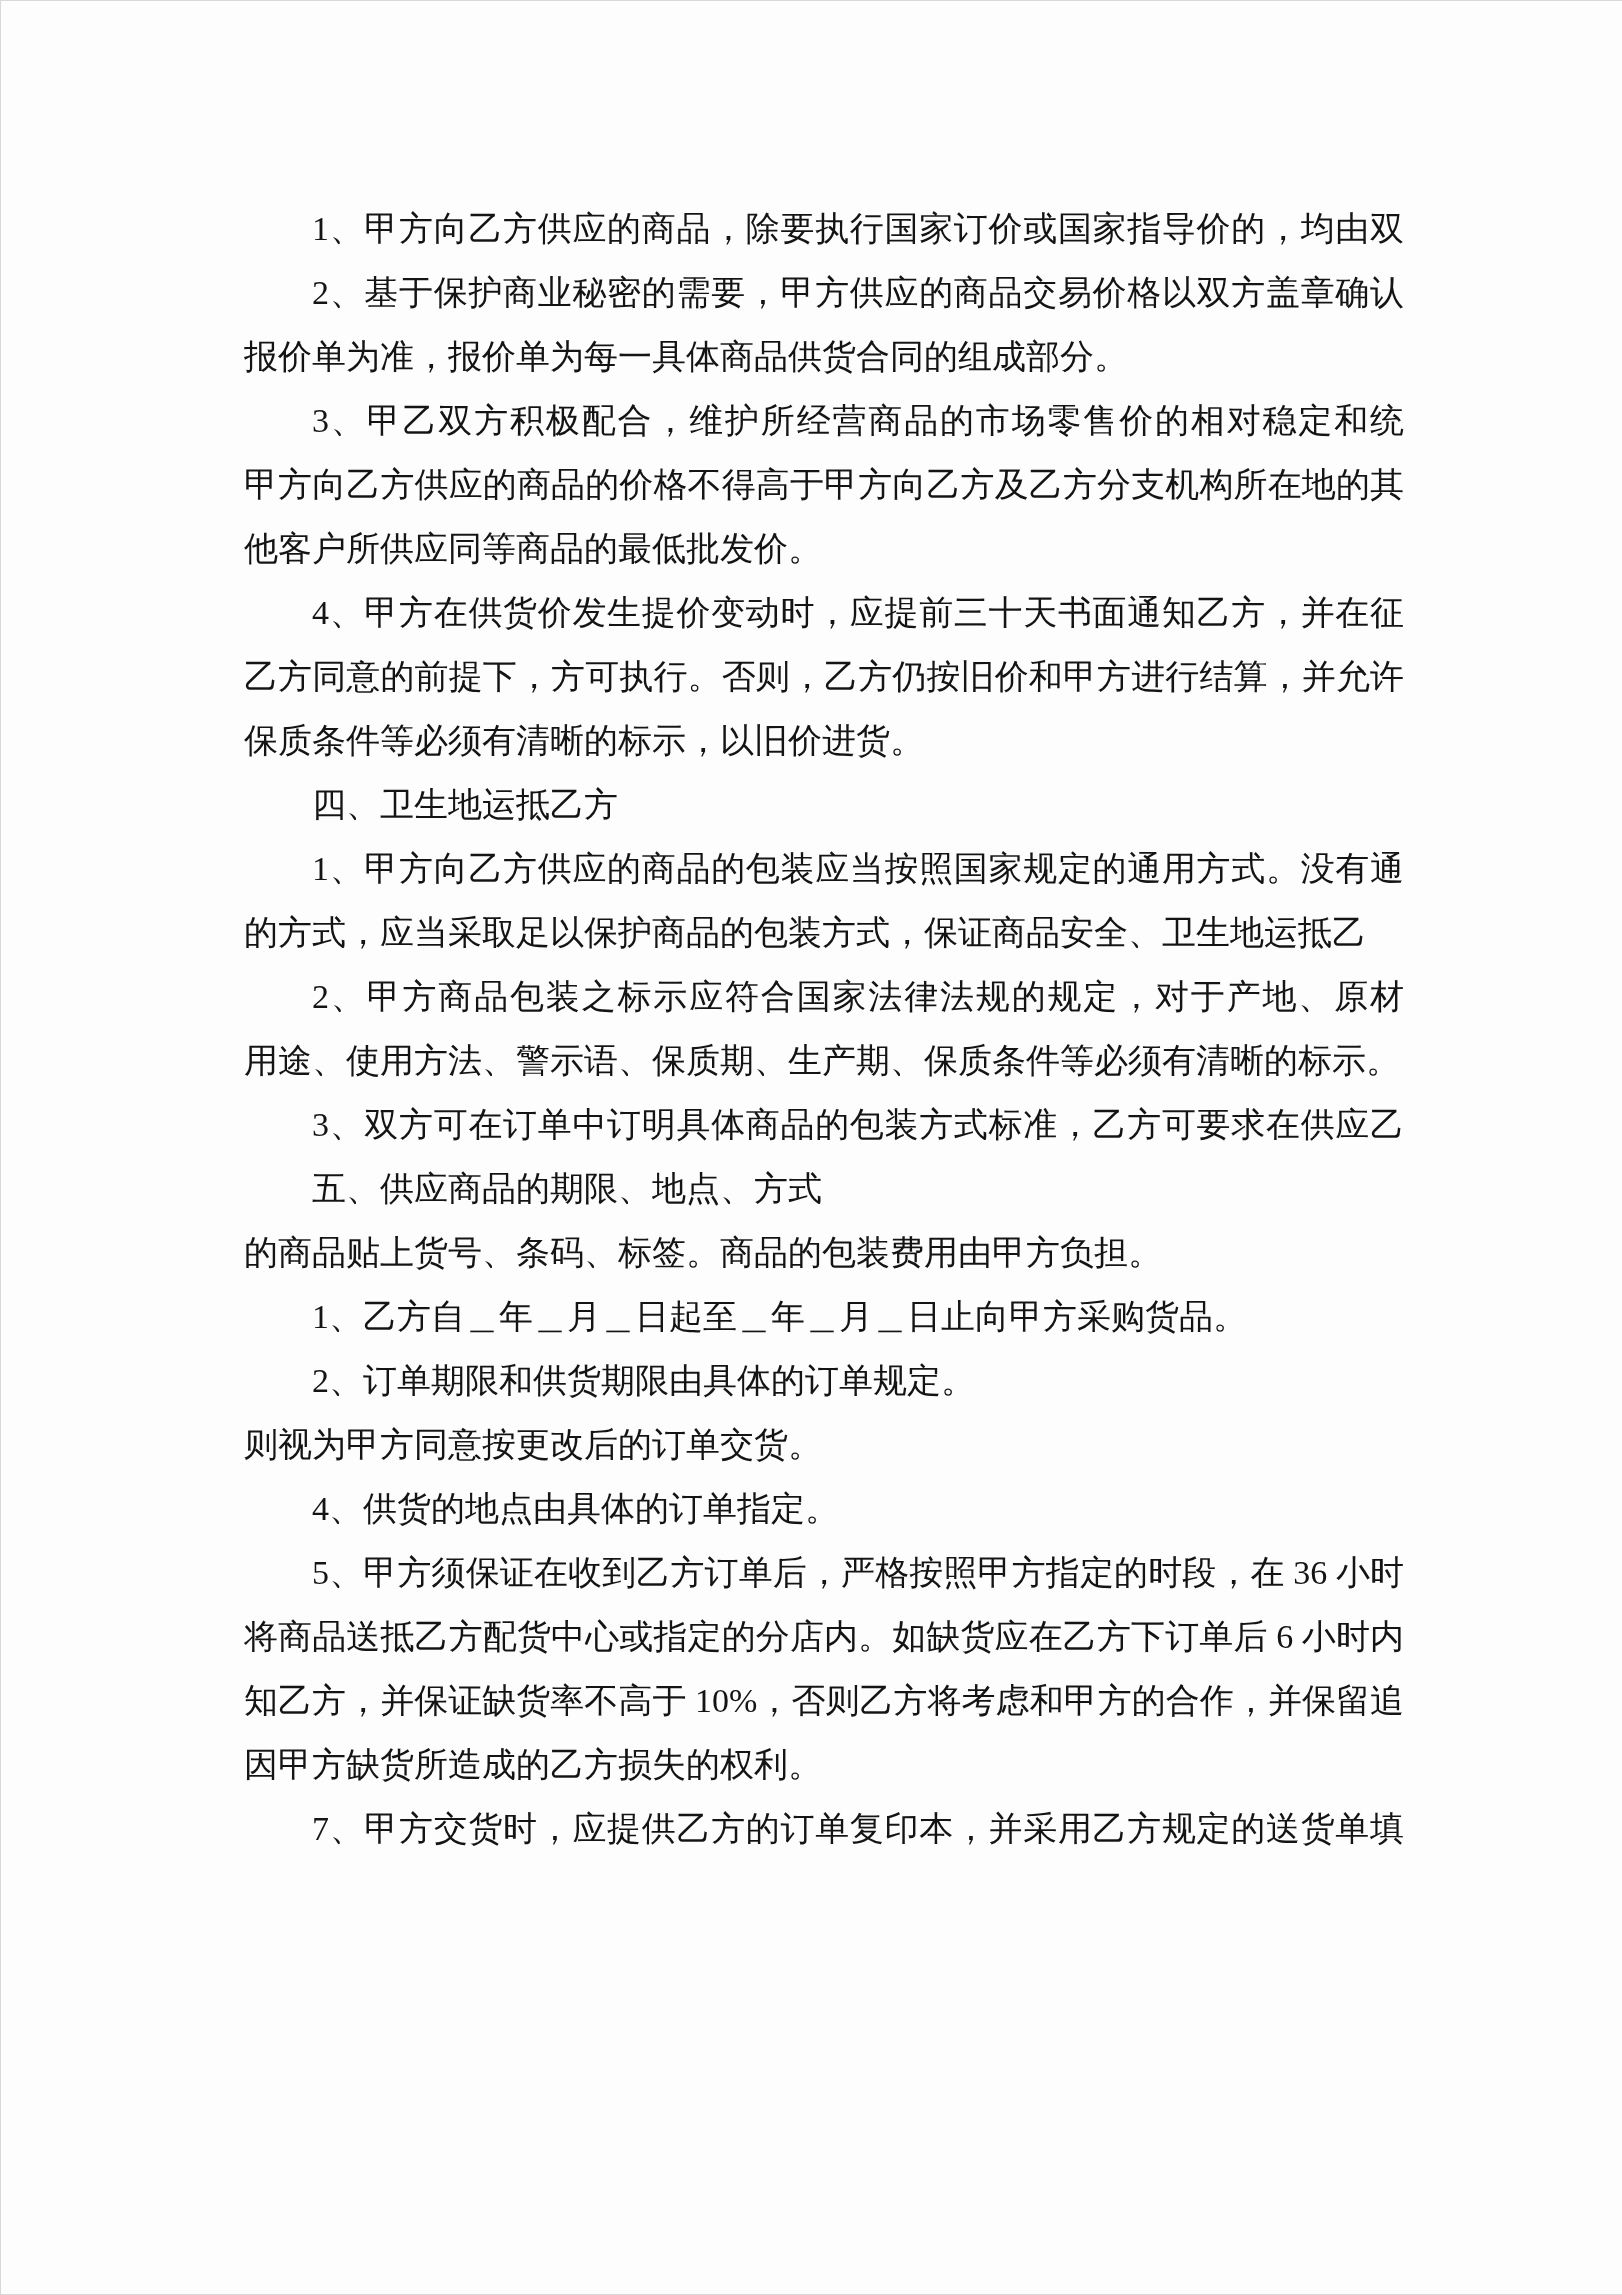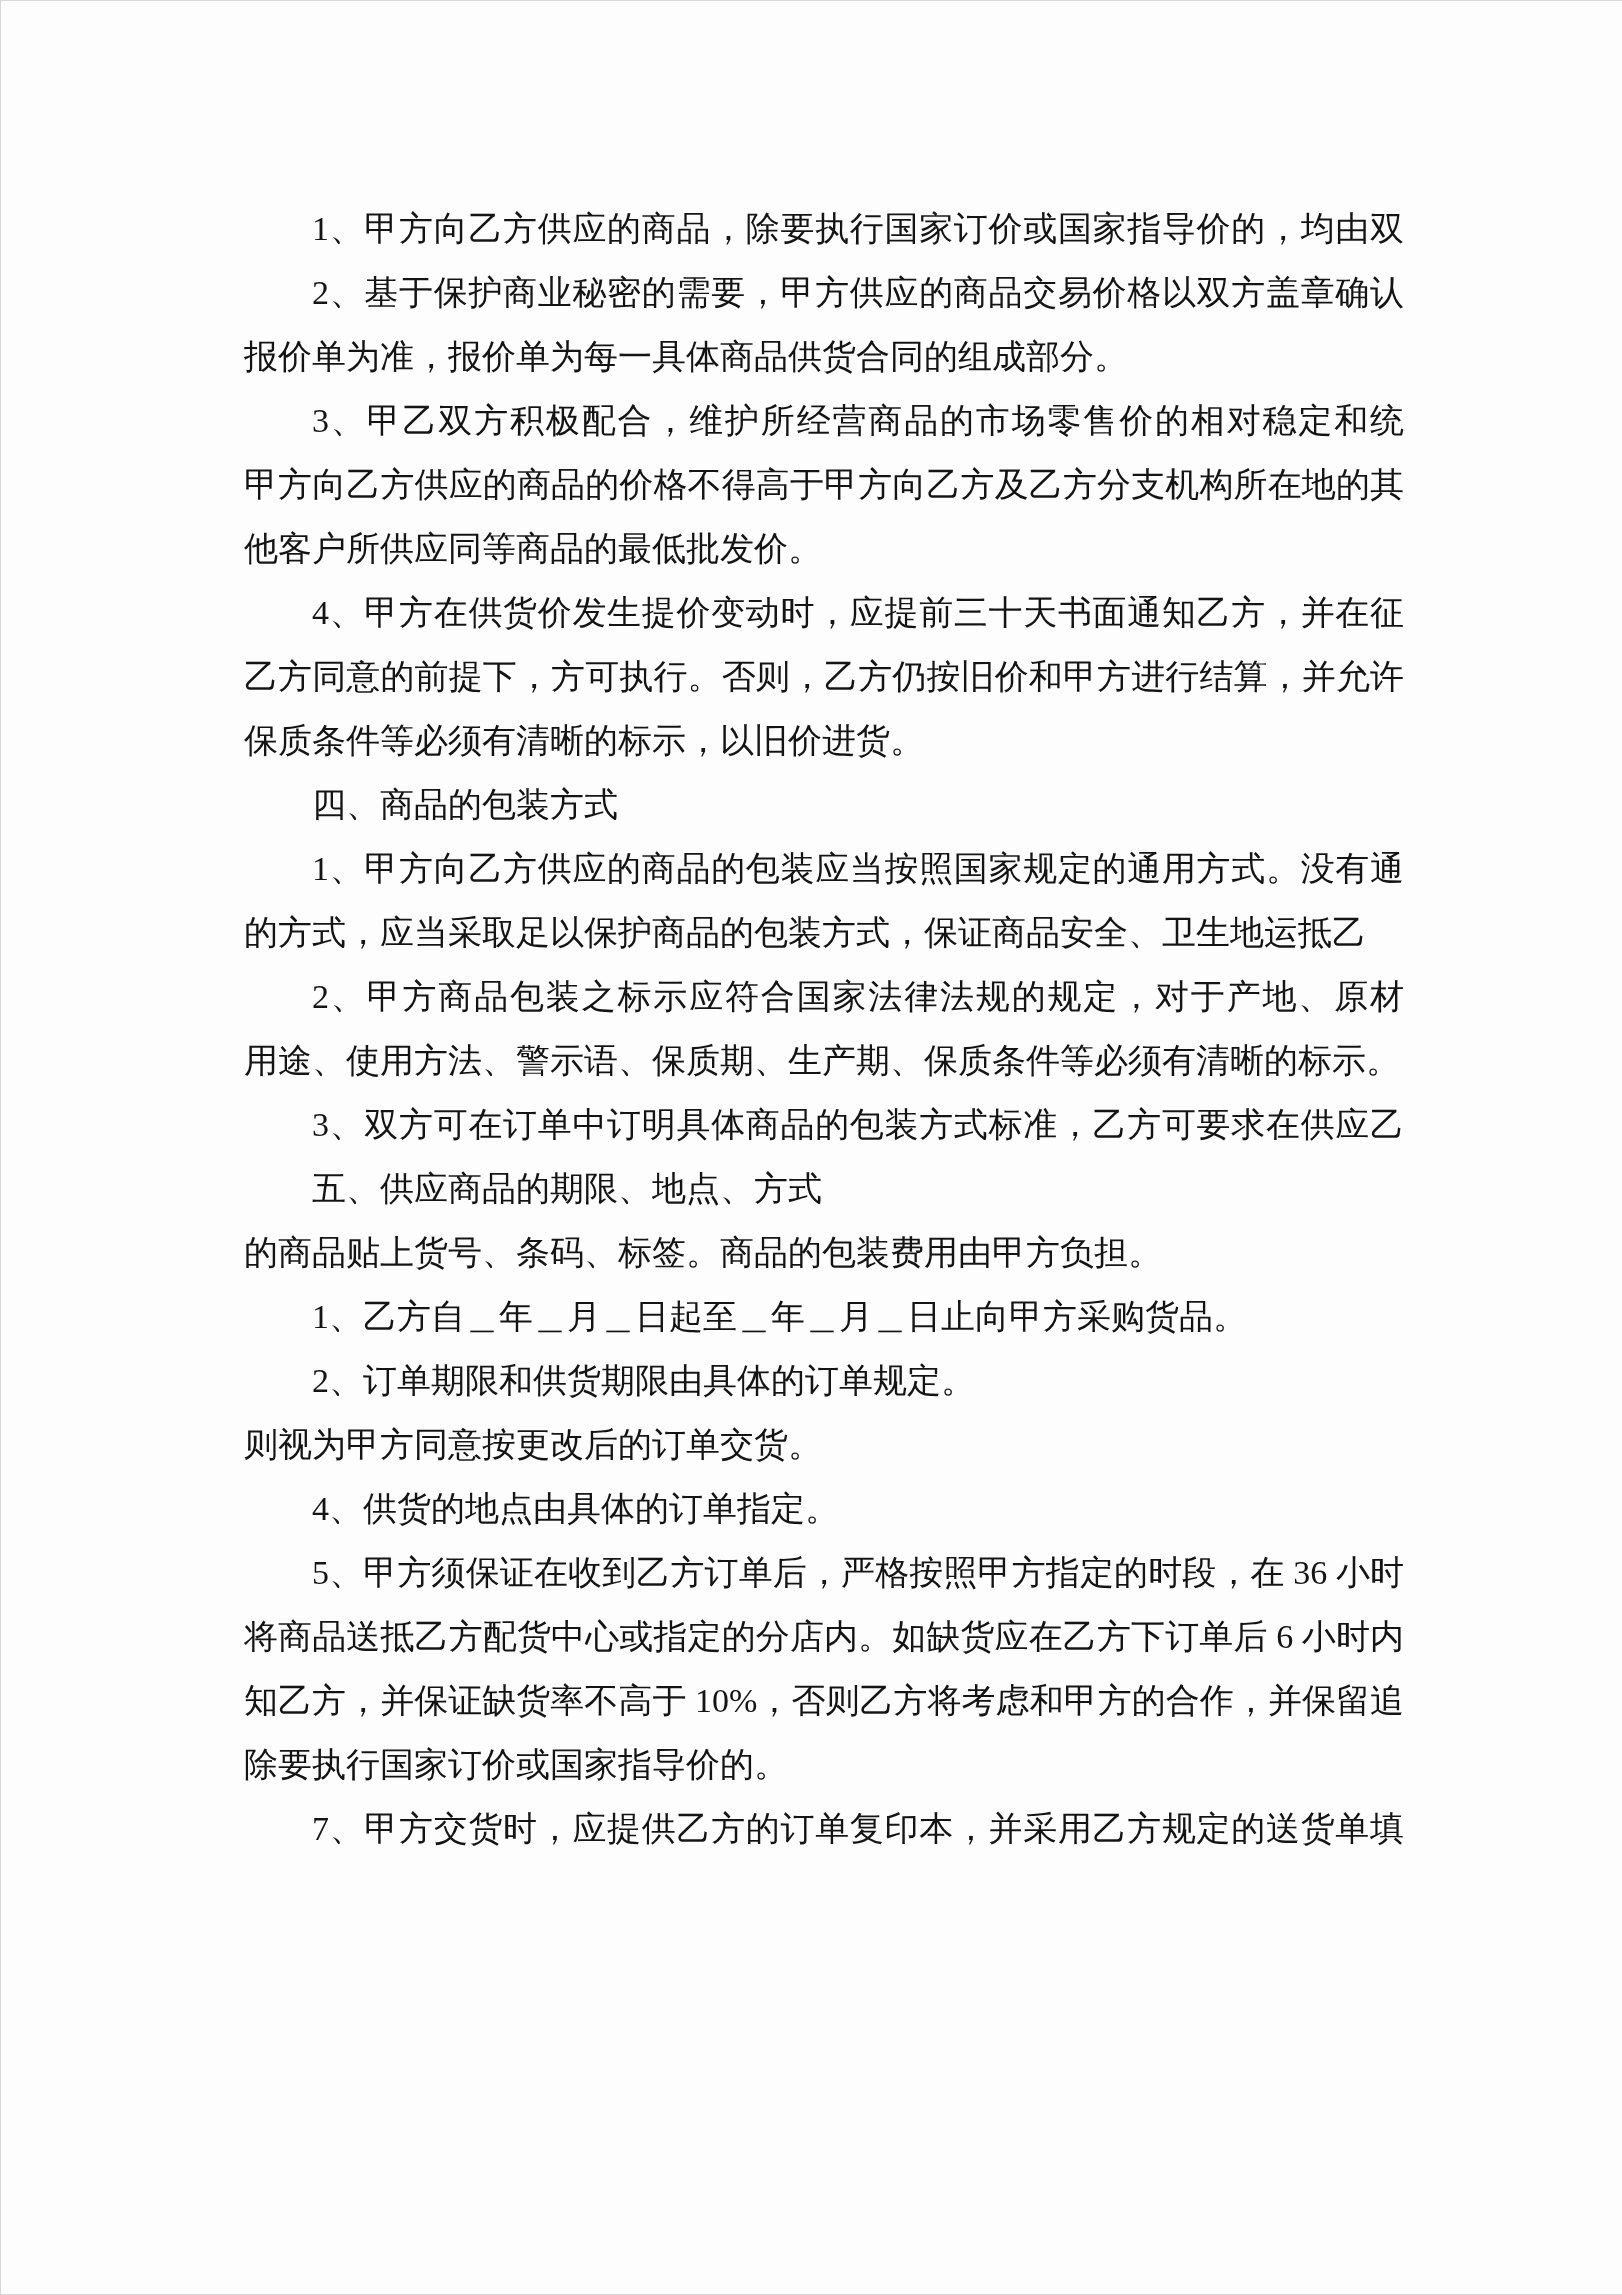--- a/index.html
+++ b/index.html
@@ -47,32 +47,32 @@
   <div class="text-block">
     <div class="line indent justify">1、甲方向乙方供应的商品，除要执行国家订价或国家指导价的，均由双方</div>
     <div class="line indent justify">2、基于保护商业秘密的需要，甲方供应的商品交易价格以双方盖章确认的</div>
     <div class="line">报价单为准，报价单为每一具体商品供货合同的组成部分。</div>
     <div class="line indent justify">3、甲乙双方积极配合，维护所经营商品的市场零售价的相对稳定和统一。</div>
     <div class="line justify">甲方向乙方供应的商品的价格不得高于甲方向乙方及乙方分支机构所在地的其</div>
     <div class="line">他客户所供应同等商品的最低批发价。</div>
     <div class="line indent justify">4、甲方在供货价发生提价变动时，应提前三十天书面通知乙方，并在征得</div>
     <div class="line justify">乙方同意的前提下，方可执行。否则，乙方仍按旧价和甲方进行结算，并允许乙</div>
     <div class="line">保质条件等必须有清晰的标示，以旧价进货。</div>
-    <div class="line indent">四、商品的包装方式</div>
+    <div class="line indent">四、卫生地运抵乙方</div>
     <div class="line indent justify">1、甲方向乙方供应的商品的包装应当按照国家规定的通用方式。没有通用</div>
     <div class="line">的方式，应当采取足以保护商品的包装方式，保证商品安全、卫生地运抵乙方。</div>
     <div class="line indent justify">2、甲方商品包装之标示应符合国家法律法规的规定，对于产地、原材料、</div>
     <div class="line">用途、使用方法、警示语、保质期、生产期、保质条件等必须有清晰的标示。</div>
     <div class="line indent justify">3、双方可在订单中订明具体商品的包装方式标准，乙方可要求在供应乙方</div>
     <div class="line indent">五、供应商品的期限、地点、方式</div>
     <div class="line">的商品贴上货号、条码、标签。商品的包装费用由甲方负担。</div>
     <div class="line indent">1、乙方自＿年＿月＿日起至＿年＿月＿日止向甲方采购货品。</div>
     <div class="line indent">2、订单期限和供货期限由具体的订单规定。</div>
     <div class="line">则视为甲方同意按更改后的订单交货。</div>
     <div class="line indent">4、供货的地点由具体的订单指定。</div>
     <div class="line indent justify">5、甲方须保证在收到乙方订单后，严格按照甲方指定的时段，在 36 小时内</div>
     <div class="line justify">将商品送抵乙方配货中心或指定的分店内。如缺货应在乙方下订单后 6 小时内通</div>
     <div class="line justify">知乙方，并保证缺货率不高于 10%，否则乙方将考虑和甲方的合作，并保留追究</div>
-    <div class="line">除要执行国家订价或国家指导价的。</div>
+    <div class="line">因甲方缺货所造成的乙方损失的权利。</div>
     <div class="line indent justify">7、甲方交货时，应提供乙方的订单复印本，并采用乙方规定的送货单填写</div>
   </div>
 </div>
 
 
 </body></html>

